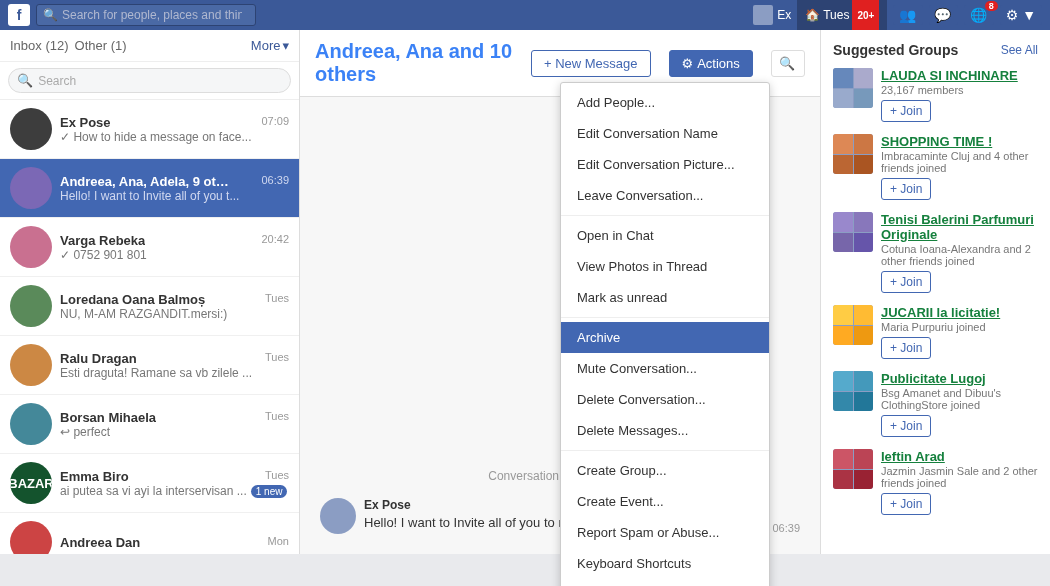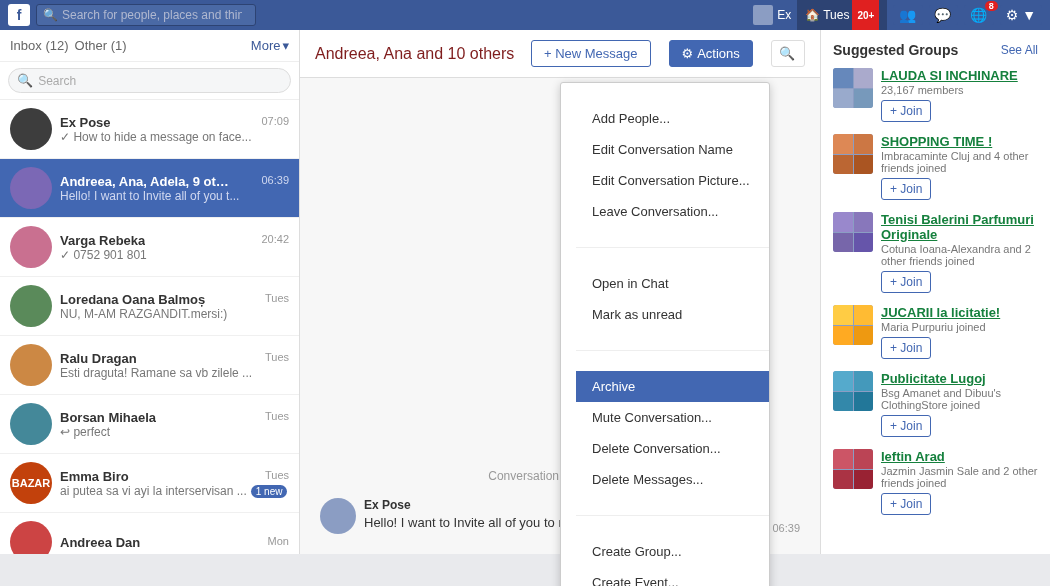--- a/index.html
+++ b/index.html
@@ -130,21 +130,21 @@
       width: 42px; height: 42px; border-radius: 50%;
       background: #8b9dc3; flex-shrink: 0; overflow: hidden;
     }
     .avatar-dark { background: #3d3d3d; }
     .avatar-pink { background: #c97090; }
     .avatar-purple { background: #7b68b5; }
     .avatar-green { background: #5a8a5a; }
     .avatar-red { background: #cc4444; }
     .avatar-orange { background: #cc8844; }
     .avatar-teal { background: #448899; }
-    .avatar-bazar { background: #c2410c; font-size: 11px; color: white; display: flex; align-items: center; justify-content: center; font-weight: bold; }
+    .avatar-bazar { background: #14532d; font-size: 13px; color: white; display: flex; align-items: center; justify-content: center; font-weight: bold; }
     .msg-body { flex: 1; min-width: 0; }
     .msg-top { display: flex; justify-content: space-between; }
     .msg-name { font-weight: bold; font-size: 13px; color: #333; white-space: nowrap; overflow: hidden; text-overflow: ellipsis; max-width: 170px; }
     .msg-time { font-size: 11px; color: #999; white-space: nowrap; }
     .msg-preview { font-size: 12px; color: #777; white-space: nowrap; overflow: hidden; text-overflow: ellipsis; }
     .msg-new-badge { background: #4267b2; color: white; border-radius: 8px; padding: 1px 5px; font-size: 10px; margin-left: 4px; }
 
     
     .center-panel {
       flex: 1;
@@ -153,21 +153,21 @@
       background: #f7f7f7;
       position: relative;
     }
     .chat-header {
       background: white;
       border-bottom: 1px solid #ddd;
       padding: 10px 15px;
       display: flex; align-items: center;
     }
     .chat-title {
-      flex: 1; font-size: 16px; font-weight: normal; color: #7f1d1d;
+      flex: 1; font-size: 20px; font-weight: bold; color: #3b82f6;
     }
     .chat-actions {
       display: flex; gap: 18px; align-items: flex-start;
     }
     .new-msg-btn {
       background: white;
       border: 1px solid #4267b2;
       border-radius: 3px;
       color: #4267b2;
       padding: 5px 12px;
@@ -222,22 +222,21 @@
       right: 50px;
       width: 210px;
       background: white;
       border: 1px solid #ccc;
       border-radius: 3px;
       box-shadow: 0 2px 10px rgba(0,0,0,0.2);
       z-index: 100;
     }
     .dropdown-section {
       border-bottom: 1px solid #eee;
-      padding: 20px 0;
-      margin-left: 15px;
+      padding: 4px 0;
     }
     .dropdown-section:last-child { border-bottom: none; }
     .dropdown-item {
       padding: 8px 16px;
       font-size: 13px;
       color: #333;
       cursor: pointer;
     }
     .dropdown-item.active {
       background: #4267b2;
@@ -464,20 +463,21 @@
 
     <div class="dropdown-menu" id="dropdown">
     <div class="dropdown-section">
           <div class="dropdown-item">Add People...</div>
           <div class="dropdown-item">Edit Conversation Name</div>
           <div class="dropdown-item">Edit Conversation Picture...</div>
           <div class="dropdown-item">Leave Conversation...</div>
         </div>
         <div class="dropdown-section">
           <div class="dropdown-item">Open in Chat</div>
+          <div class="dropdown-item">View Photos in Thread</div>
           <div class="dropdown-item">Mark as unread</div>
         </div>
         <div class="dropdown-section">
           <div class="dropdown-item active">Archive</div>
           <div class="dropdown-item">Mute Conversation...</div>
           <div class="dropdown-item">Delete Conversation...</div>
           <div class="dropdown-item">Delete Messages...</div>
         </div>
         <div class="dropdown-section">
           <div class="dropdown-item">Create Group...</div>

